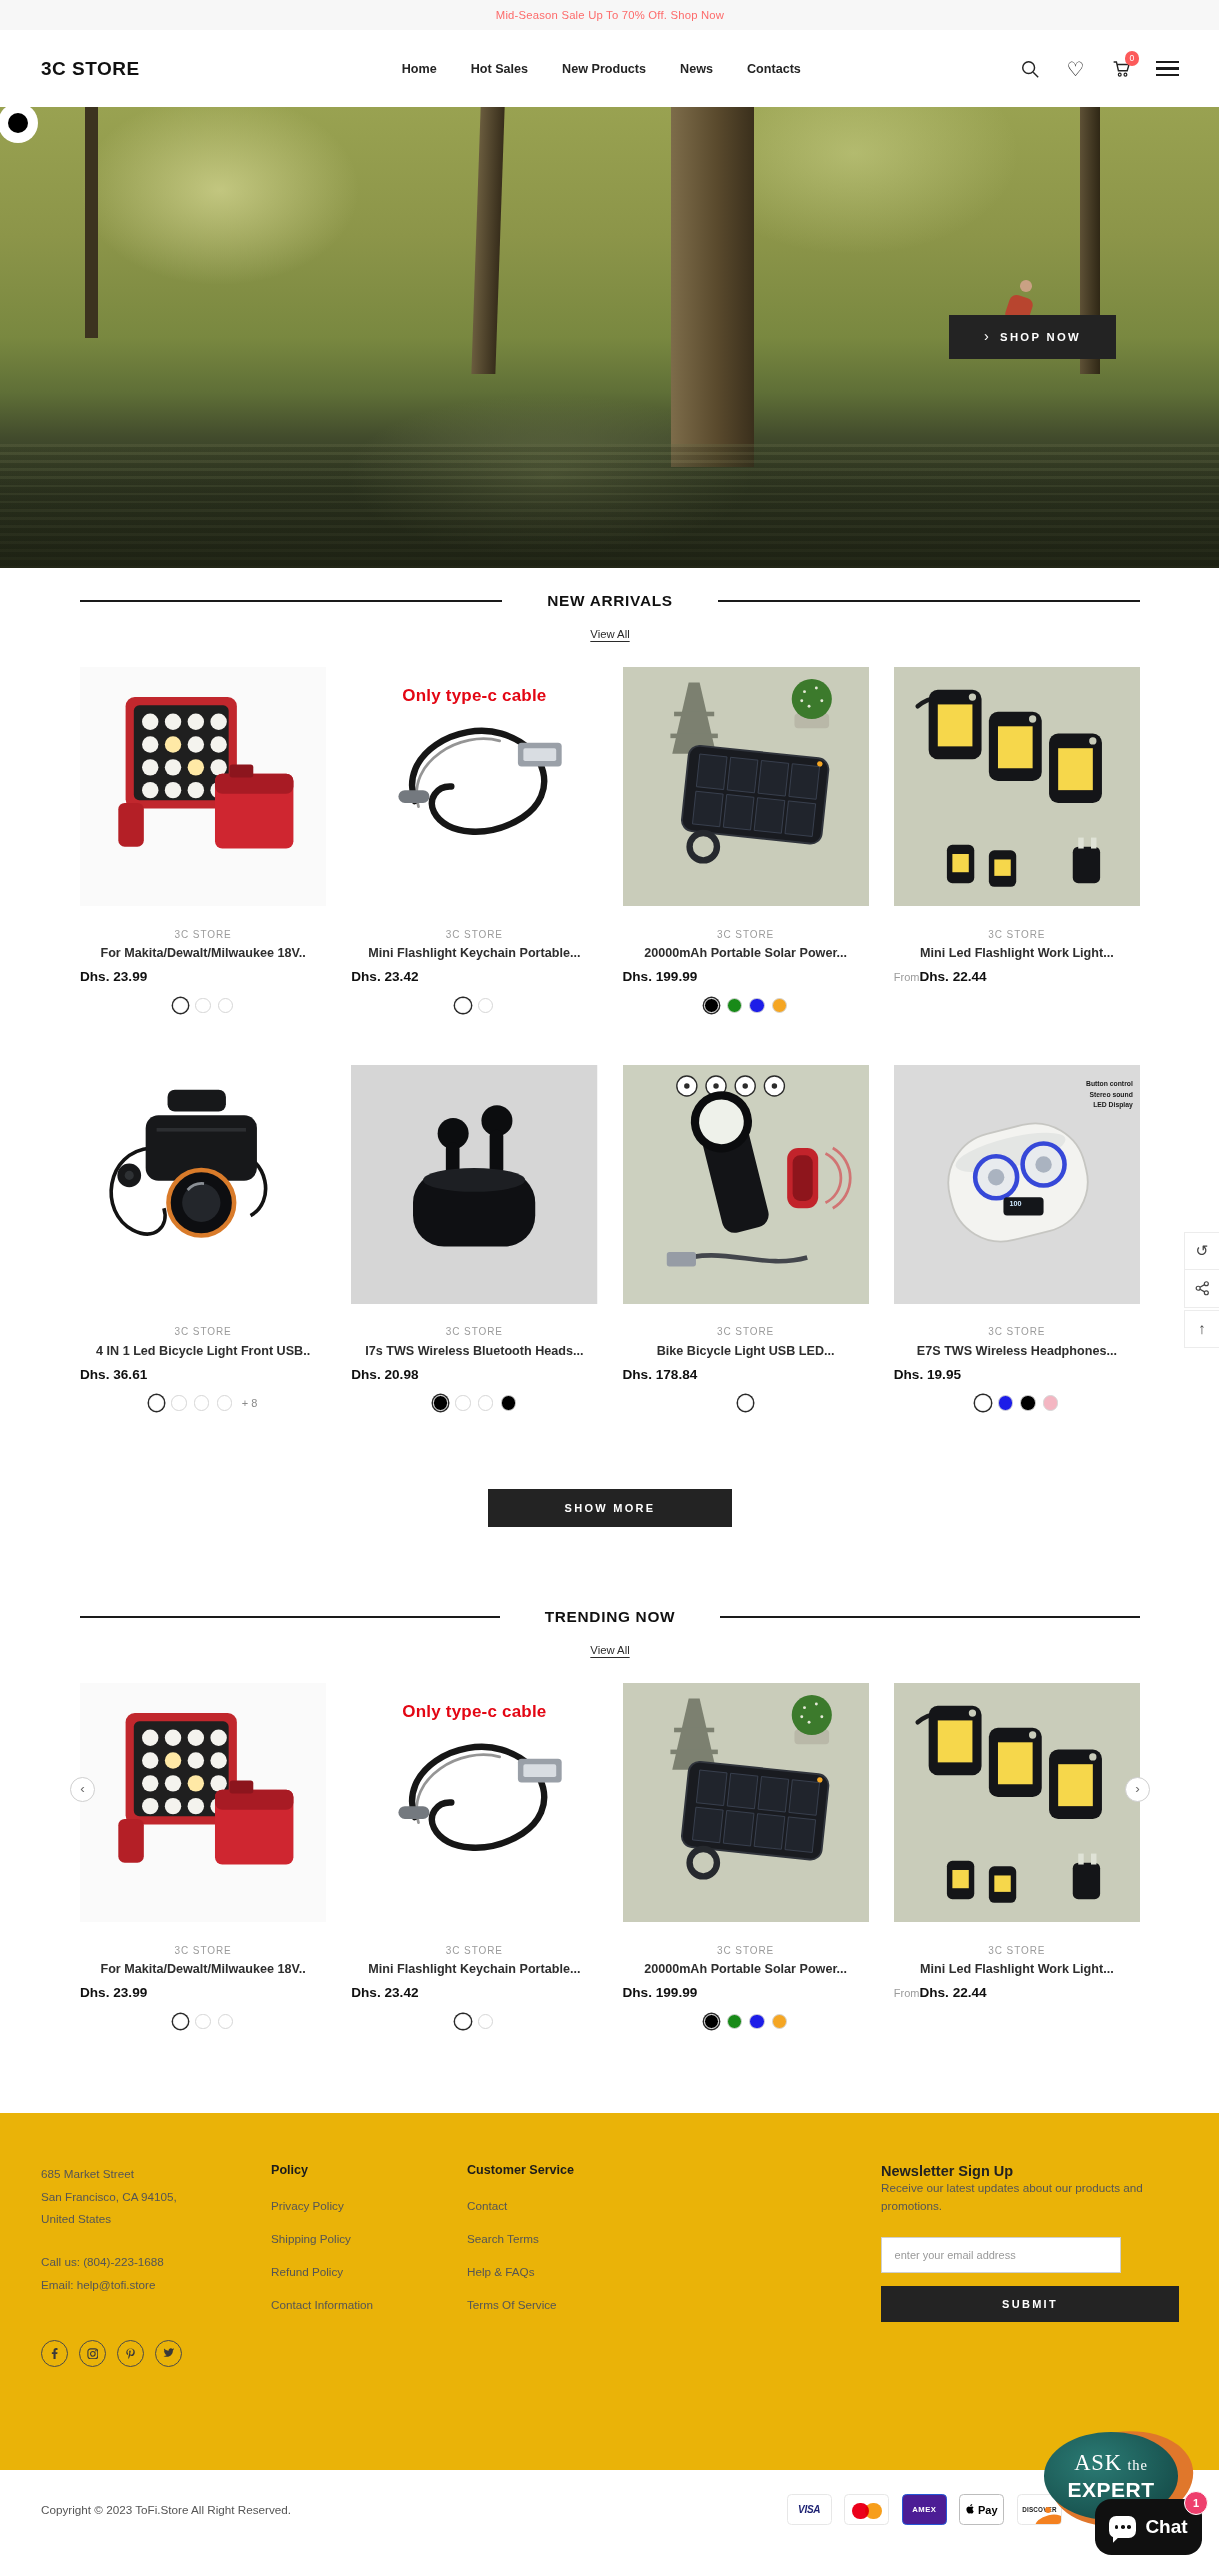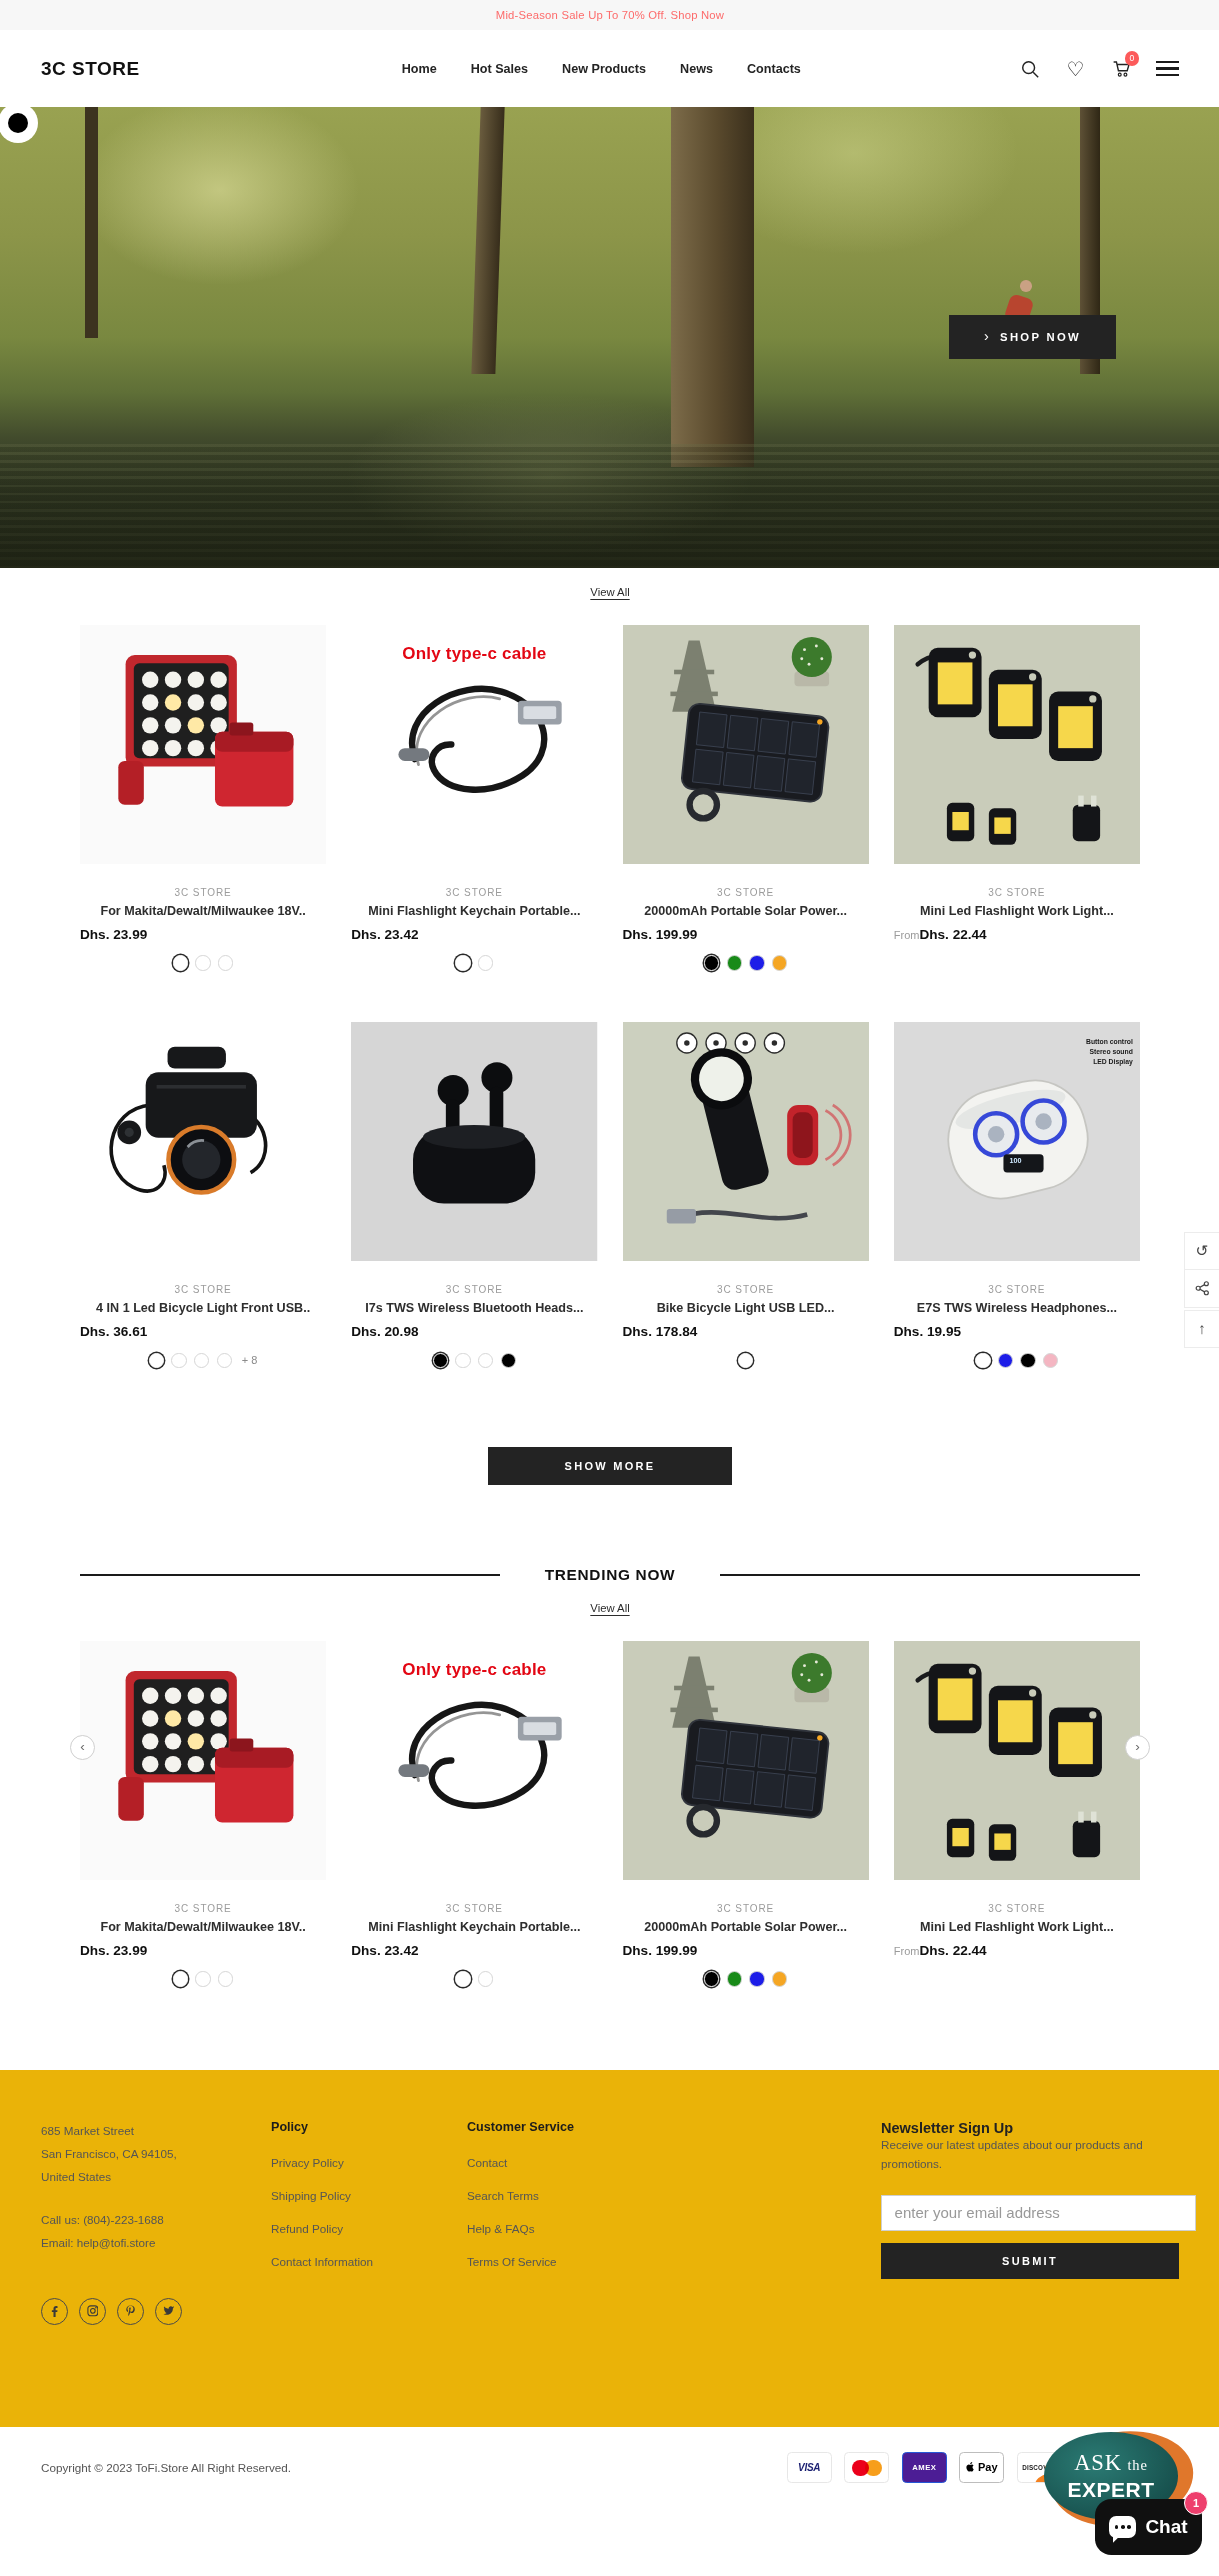--- a/index.html
+++ b/index.html
@@ -86,21 +86,21 @@
   .addr{width:230px;font-size:11.7px;color:#555;line-height:1.95}
   .addr .contact{margin-top:20px}
   .social{display:flex;gap:11px;margin-top:43px}
   .soc{width:27px;height:27px;border-radius:50%;border:0.9px solid #4a4a4a;display:flex;align-items:center;justify-content:center;cursor:pointer;background:transparent}
   .soc svg{display:block}
   .fcol{width:196px}
   .fcol.c4{width:193px}
   .flink{display:block;font-size:11.7px;color:#555;text-decoration:none;margin-bottom:20px;cursor:pointer}
   .news{width:298px;margin-left:auto}
   .news p{font-size:11.7px;color:#555;line-height:1.55;margin-bottom:22px}
-  .news input{width:315px;height:36px;border:0.9px solid #cfcfcf;background:#fff;padding:0 12.6px;font-size:15px;color:#333;font-family:"Liberation Sans",sans-serif;outline:none}
+  .news input{width:240px;height:36px;border:0.9px solid #cfcfcf;background:#fff;padding:0 12.6px;font-size:11px;color:#333;font-family:"Liberation Sans",sans-serif;outline:none}
   .news input::placeholder{color:#999}
   .submit{margin-top:12.6px;width:298px;height:36px;background:#232323;color:#fff;border:none;font-size:11px;font-weight:700;letter-spacing:2.3px;cursor:pointer;font-family:"Liberation Sans",sans-serif}
 
   
   .bottom{height:80px;background:#fff;display:flex;align-items:center;padding:0 41px}
   .copyright{font-size:11.7px;color:#555}
   .payments{display:flex;gap:12.6px;margin-left:auto;margin-right:117px}
   .pay{position:relative;width:45px;height:31px;background:#fff;border:0.9px solid #e7e7e7;border-radius:4.5px;display:flex;align-items:center;justify-content:center;overflow:hidden}
   .pay.visa i{font-style:italic;font-weight:800;font-size:10px;color:#1a1f71;letter-spacing:-0.3px}
   .pay.mc s{position:absolute;top:7.2px;width:16.3px;height:16.3px;border-radius:50%}
@@ -333,20 +333,25 @@
     <span class="hero-dot">
         <i></i>
       </span>
     <button class="shop-now">
       <span class="chev">›</span>
       <span>SHOP NOW</span>
     </button>
   </section>
 
   <section>
+    <div class="sec-head">
+      <span class="line"></span>
+      <h2>NEW ARRIVALS</h2>
+      <span class="line"></span>
+    </div>
     <a class="view-all">View All</a>
 
     <div class="grid">
 
       <article class="card">
         <a class="pimg">
             <svg viewBox="0 0 270 264" preserveAspectRatio="xMidYMid slice">
               <use href="#p1"></use>
             </svg>
           </a>

